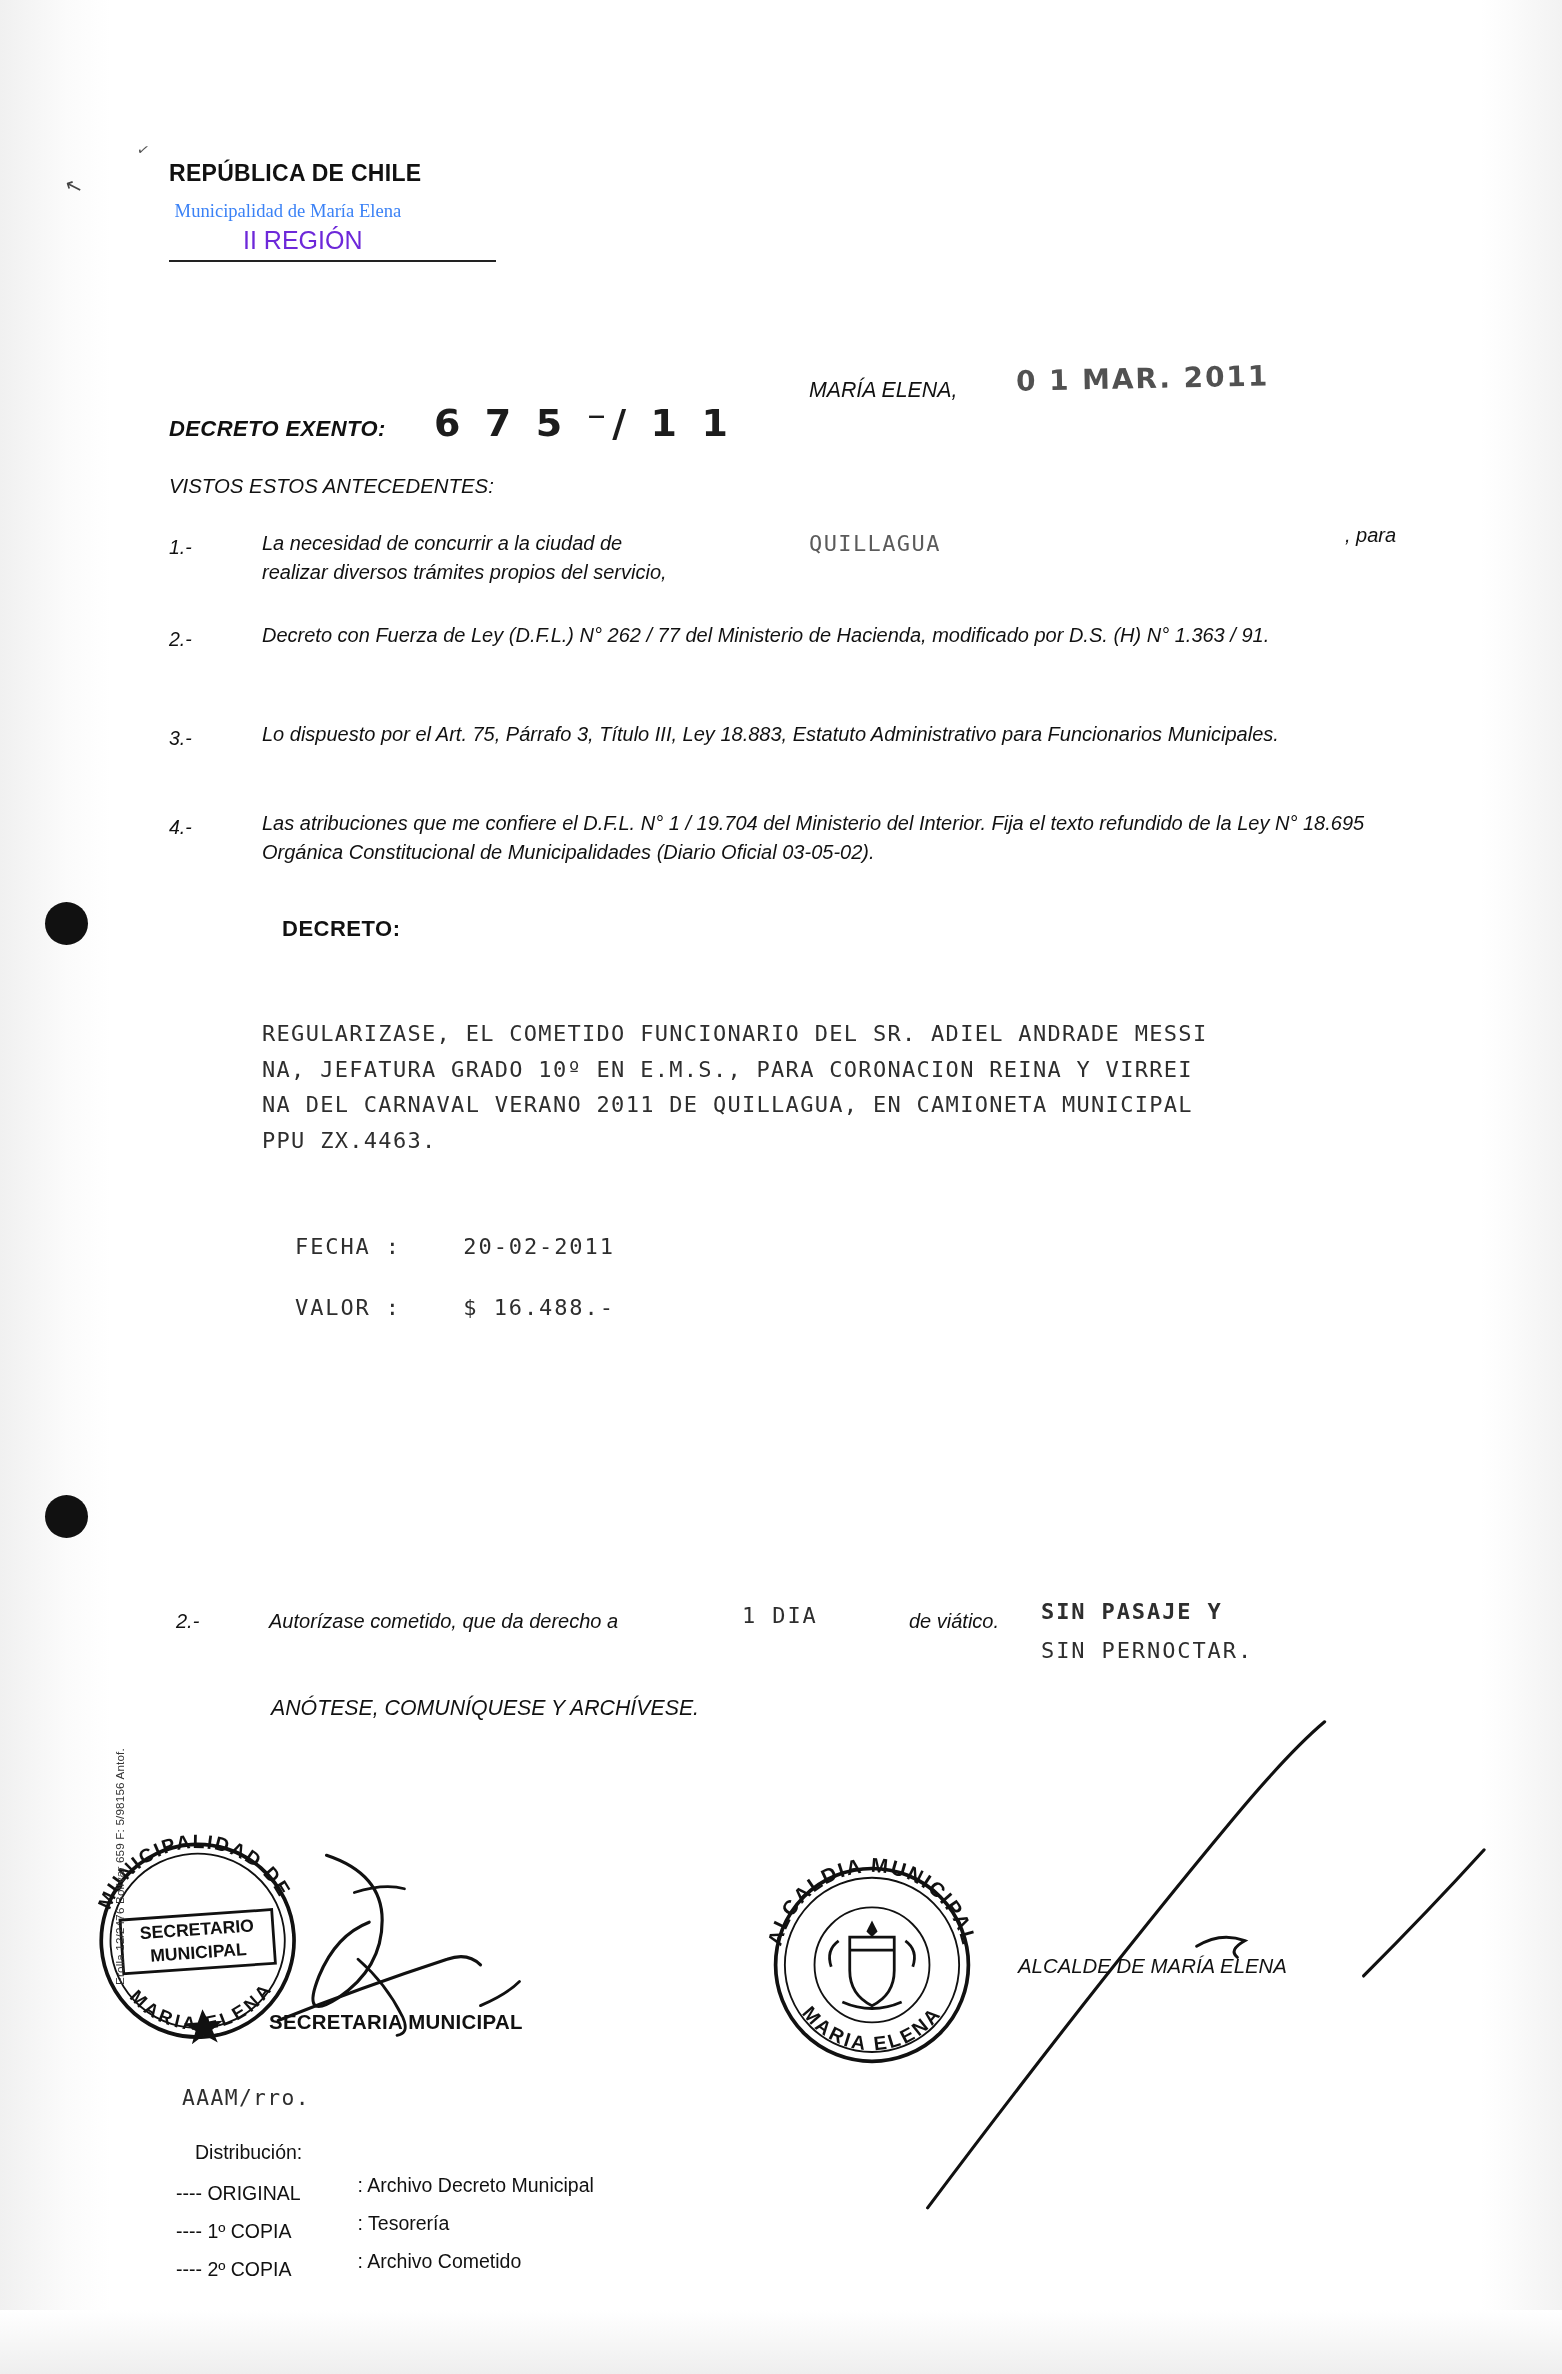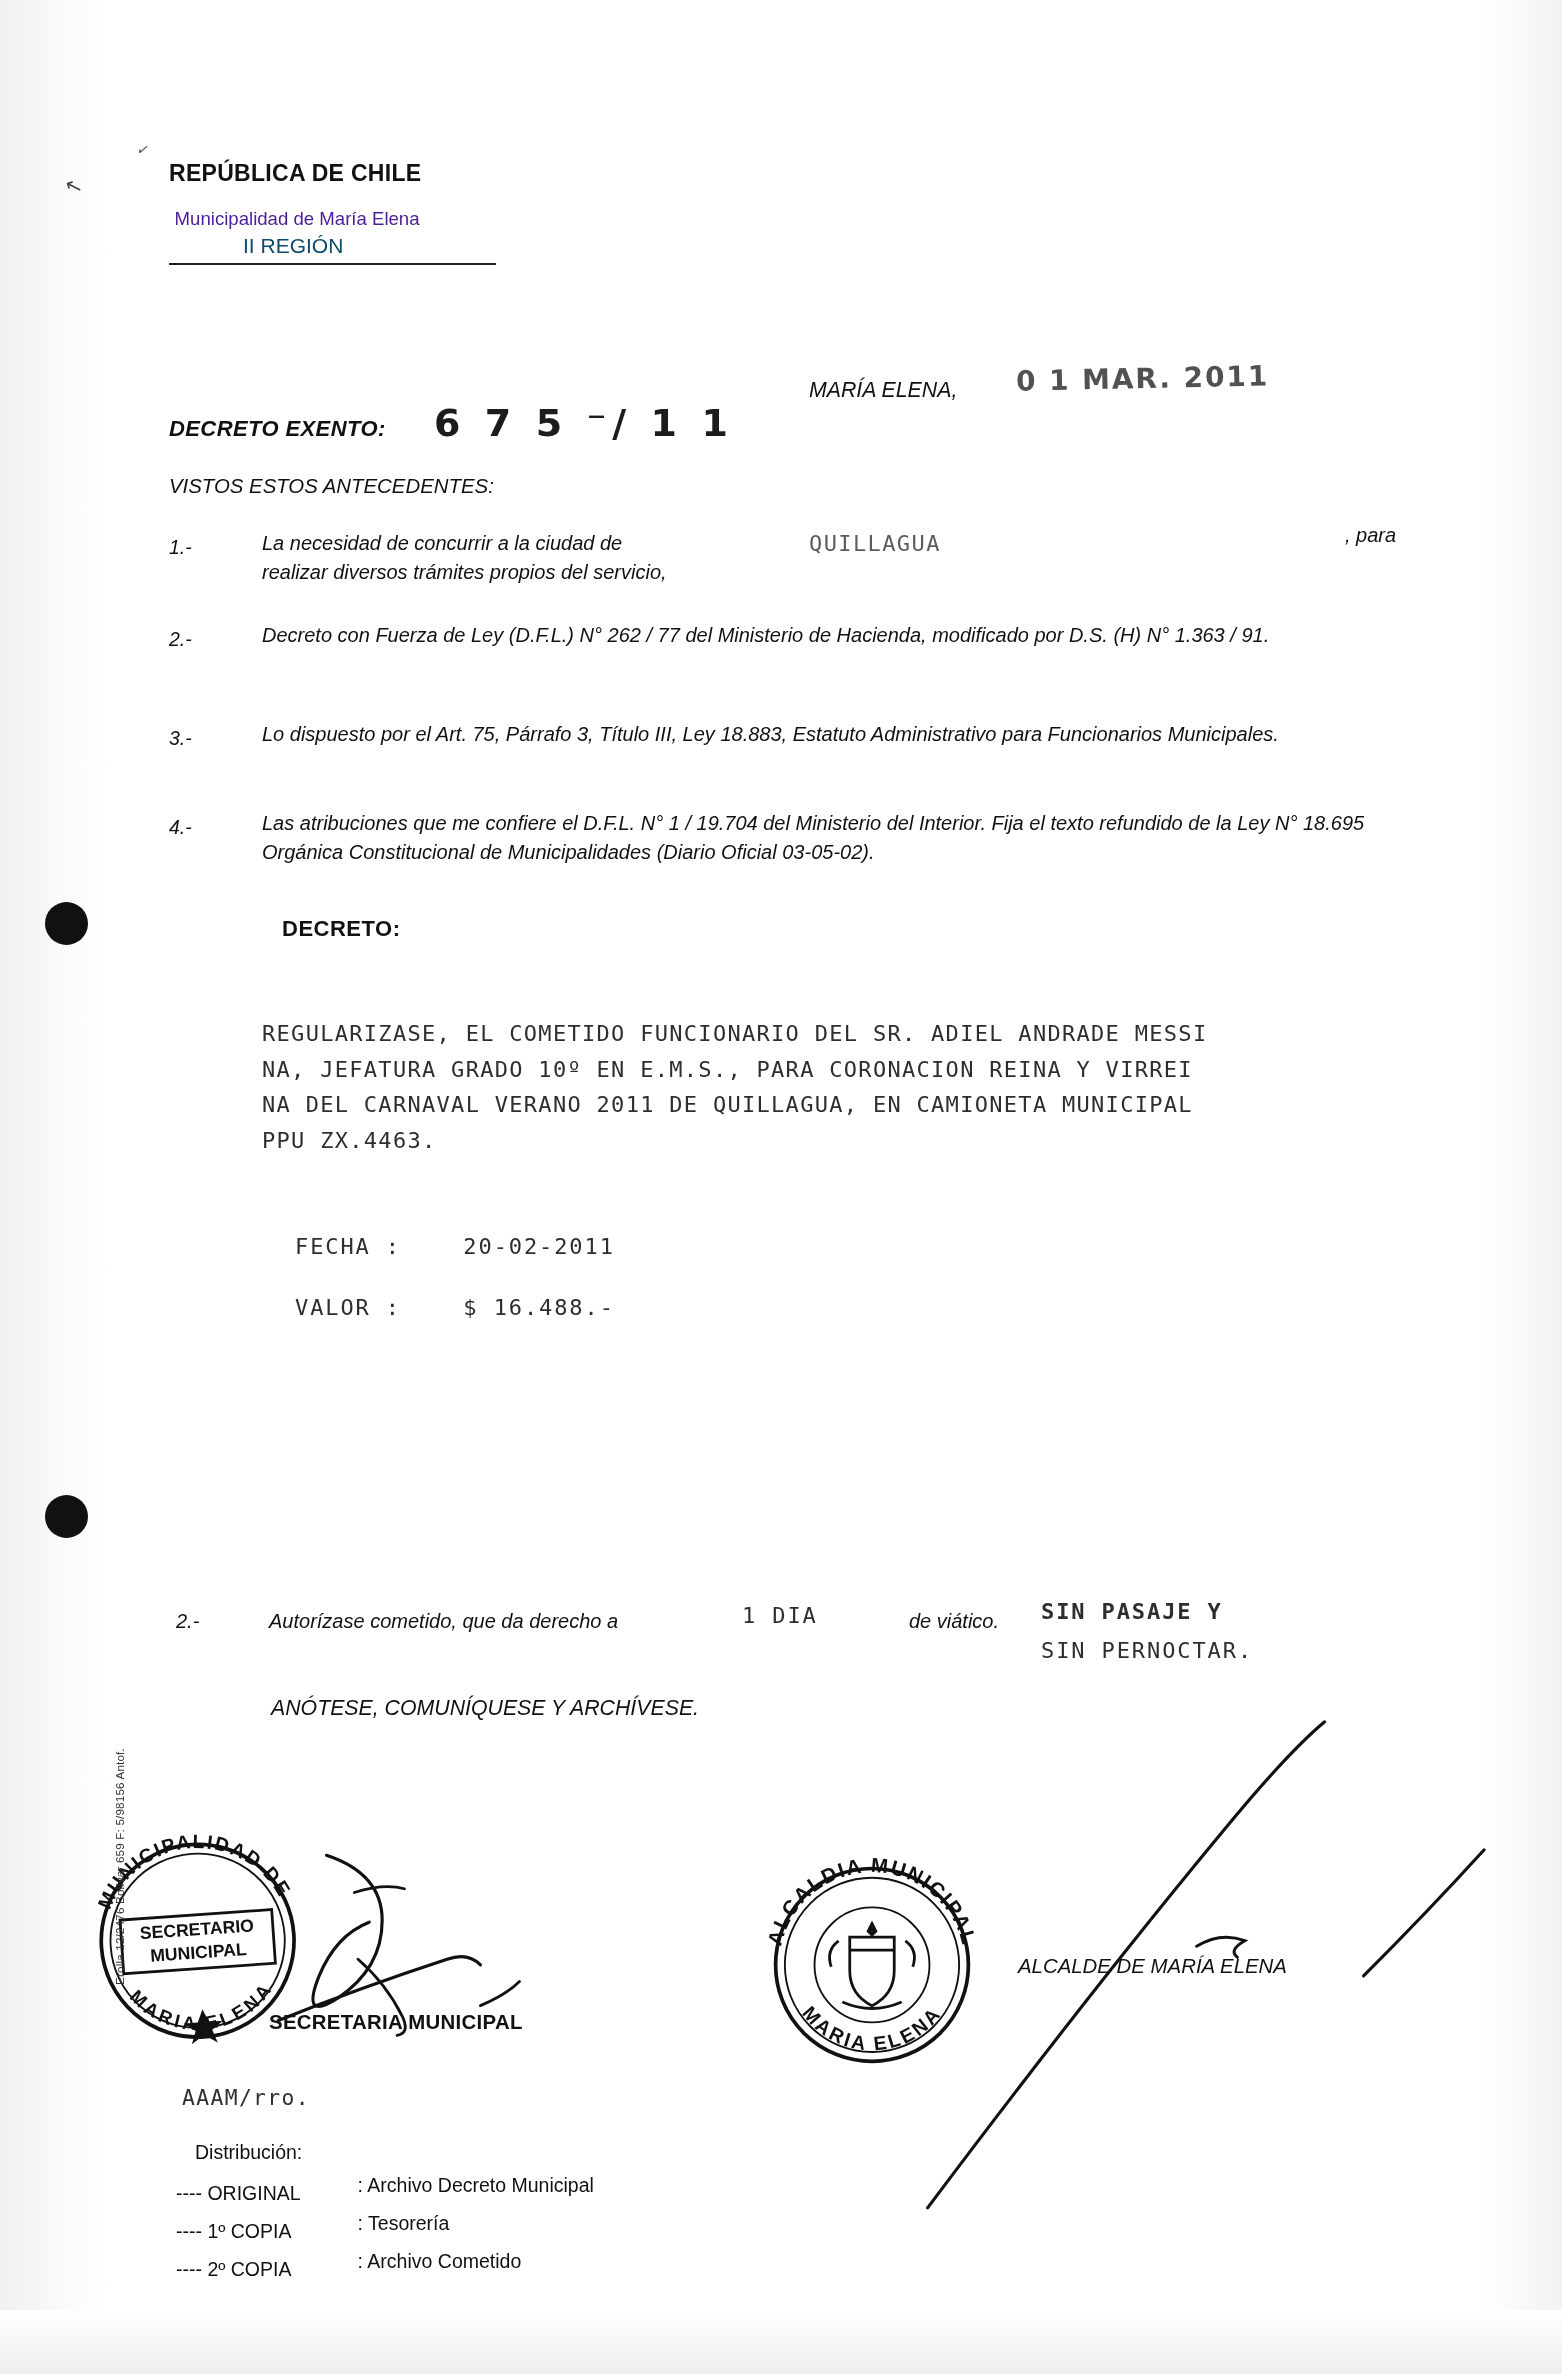--- a/index.html
+++ b/index.html
@@ -50,29 +50,30 @@
     width: 390px;
   }
   .header .line1 {
     font-size: 23px;
     font-weight: bold;
     letter-spacing: 0.3px;
     color: #111;
   }
   .header .line2 {
     font-size: 18.6px;
-    margin-top: 21px;
+    margin-top: 13px;
     padding-left: 5.6px;
-    color: #4c1d95;
+    color: #3b82f6;
+    font-family: Liberation Serif, serif;
   }
   .header .line3 {
-    font-size: 21px;
+    font-size: 25px;
     margin-top: 3.7px;
     padding-left: 74px;
-    color: #0c4a6e;
+    color: #6d28d9;
   }
   .header .rule {
     margin-top: 5.6px;
     width: 327px;
     height: 1.9px;
     background: #222;
   }
 
   .tick-mark {
     position: absolute;

